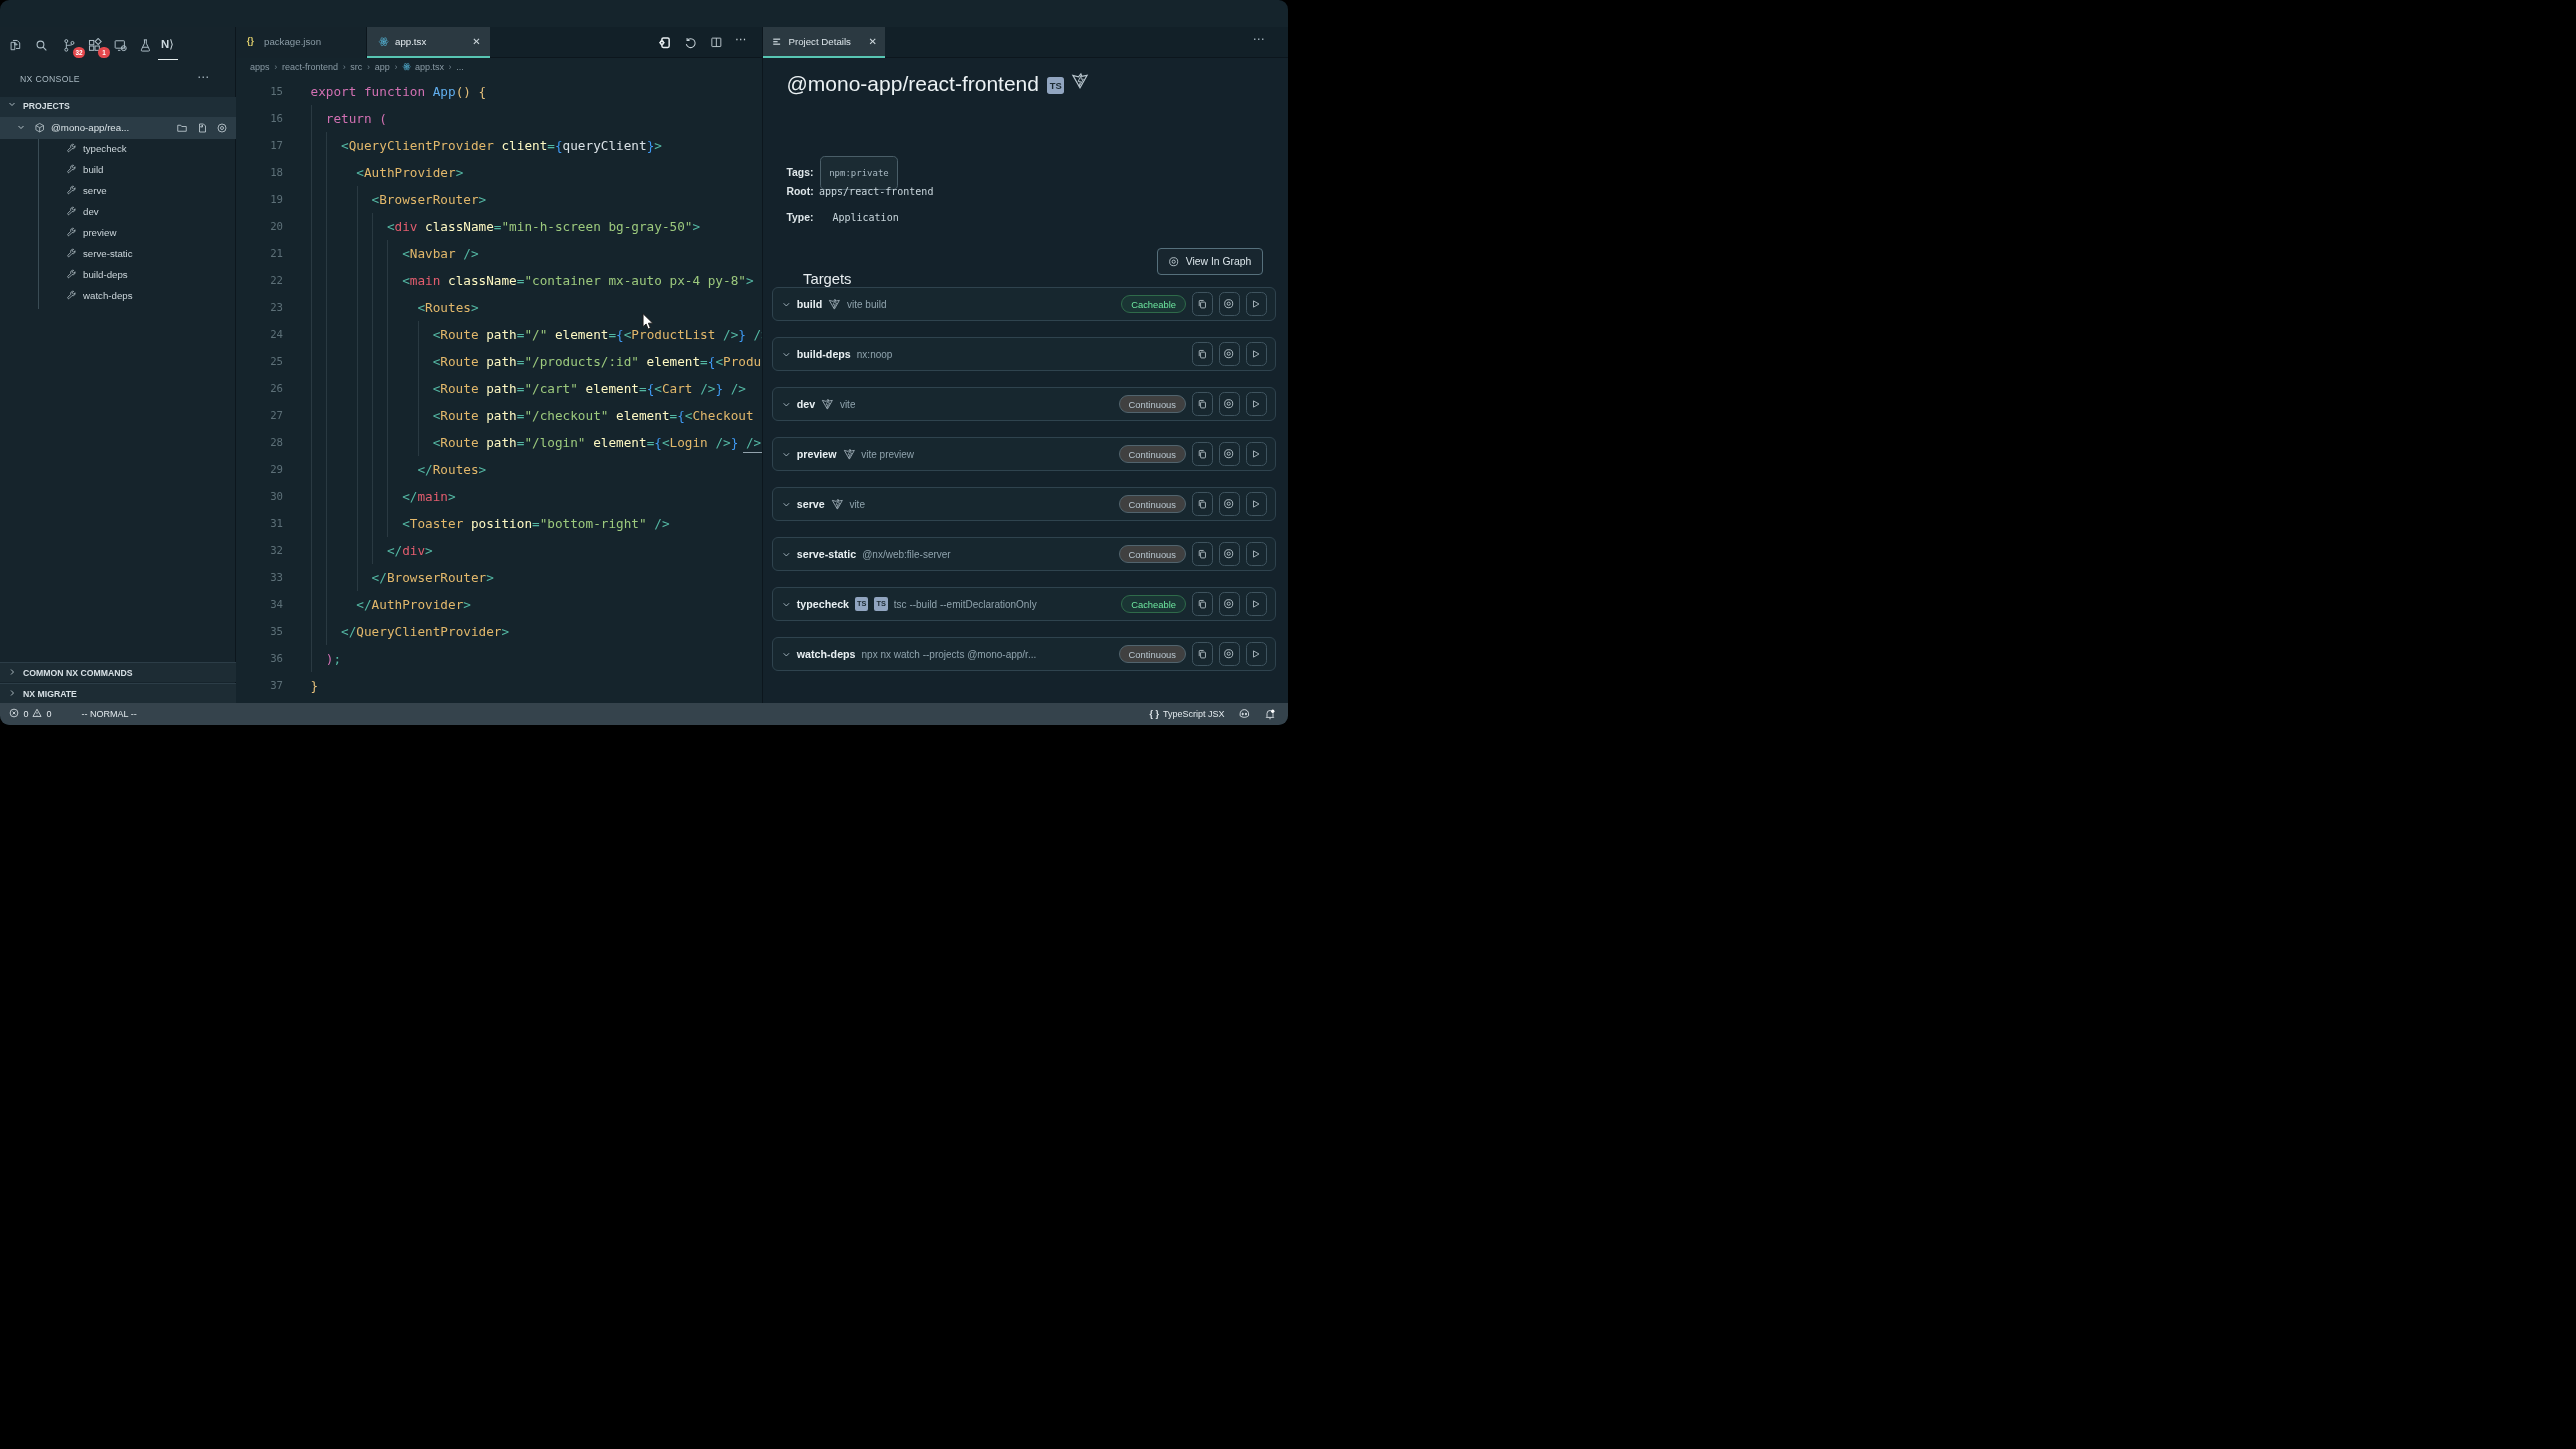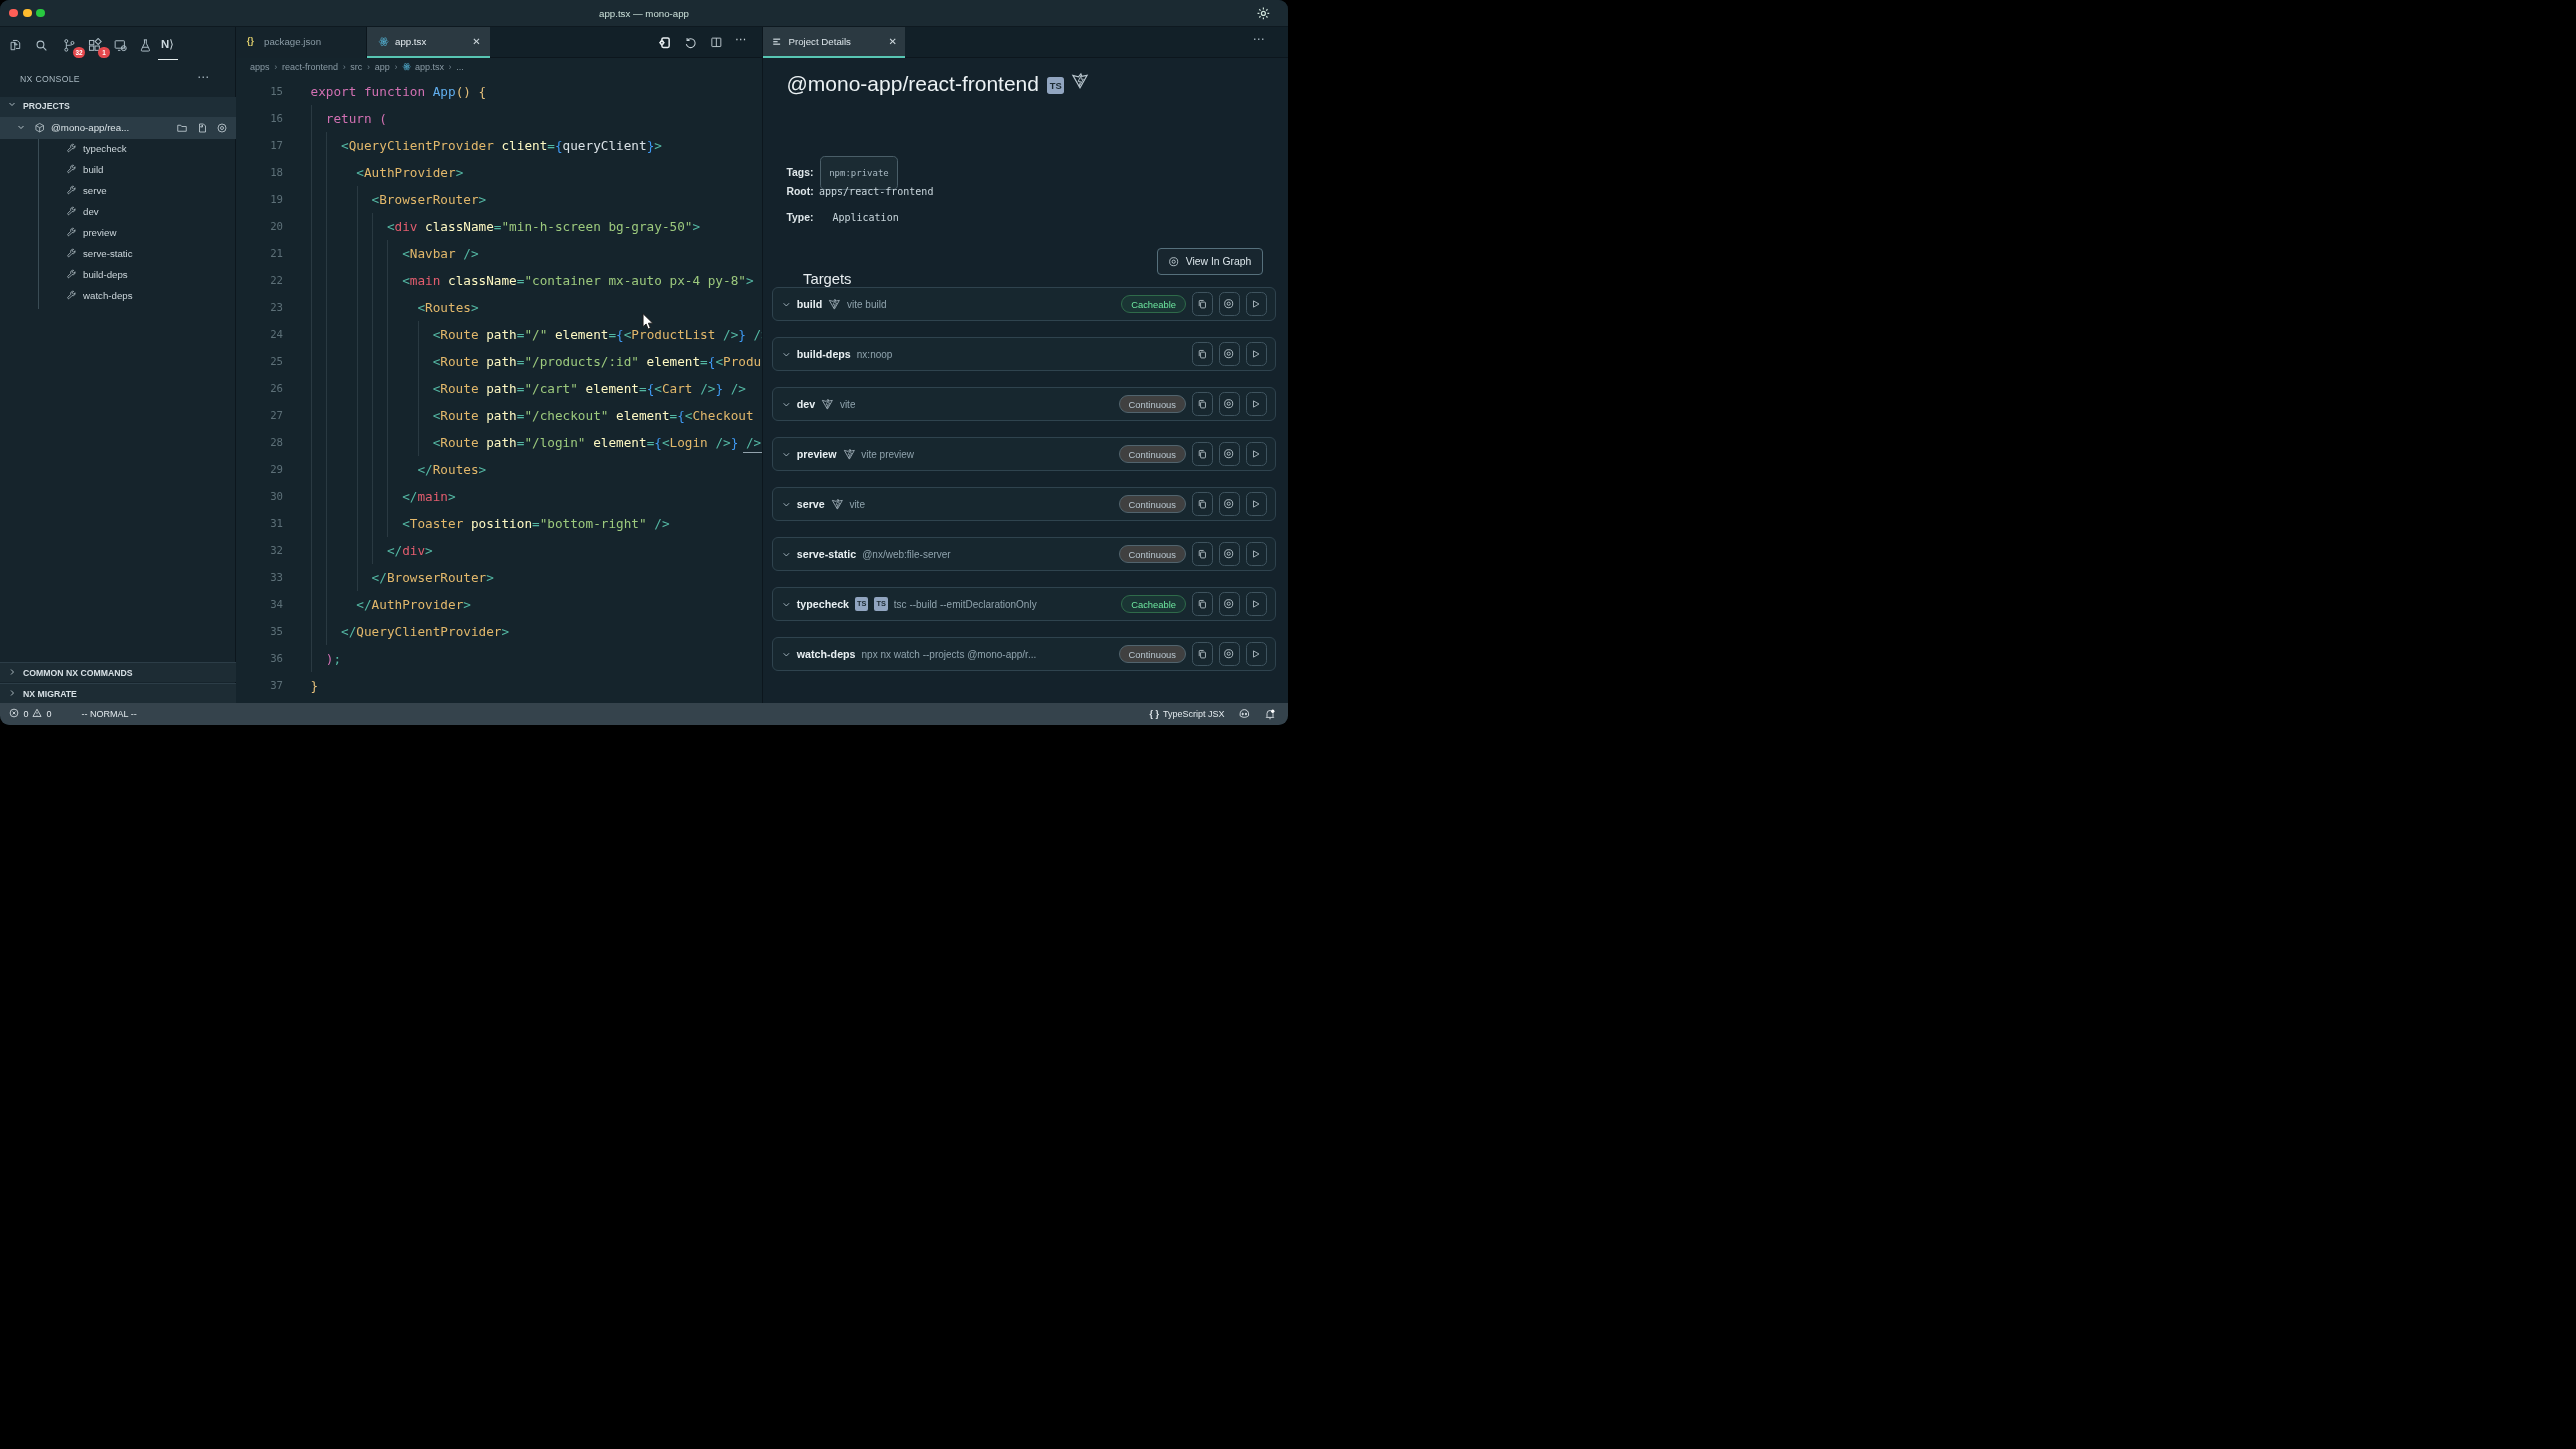--- a/index.html
+++ b/index.html
@@ -70,21 +70,21 @@
   .cl.current .lc{background:rgba(210,230,240,0.07);}
   .cl.current .ln{color:#9fb2ba;}
   .indent{display:inline-block;height:100%;vertical-align:top;background:repeating-linear-gradient(to right,rgba(150,170,180,0.16) 0 0.7px,transparent 0.7px 2ch);}
   .tk-kw{color:#d170b2;} .tk-fn{color:#61afef;} .tk-yb{color:#e5c07b;}
   .tk-comp{color:#e2b86b;} .tk-tag{color:#e25d6e;} .tk-attr{color:#fef9c3;}
   .tk-str{color:#9cc97d;} .tk-pn{color:#54b8a4;} .tk-br{color:#3f9bf5;} .tk-fg{color:#d9e1e6;}
   #scroll-deco{position:absolute;left:507px;top:425px;width:19px;height:1.3px;background:#93a3ad;}
   #mouse-cursor{position:absolute;left:405px;top:286px;z-index:40;}
   
   #ptabbar{position:absolute;left:0;top:0;width:526px;height:31px;background:#122028;border-bottom:0.7px solid #0c161d;}
-  #ptab{position:absolute;left:0;top:0;width:142px;height:31px;background:#2b3941;color:#dbe4e9;font-size:9.7px;}
+  #ptab{position:absolute;left:0;top:0;width:122px;height:31px;background:#2b3941;color:#dbe4e9;font-size:9.7px;}
   #ptab::after{content:"";position:absolute;left:0;bottom:0;width:100%;height:1.7px;background:#58c6b3;}
   #ptab .picon{position:absolute;left:9.4px;top:10px;color:#c6d1d7;}
   #ptab .pname{position:absolute;left:25.5px;top:9.4px;}
   #ptab .pclose{position:absolute;right:8px;top:8.7px;color:#cfd9de;font-size:10px;}
   #ptab-more{position:absolute;right:23px;top:5.4px;color:#a9b9c2;font-size:12px;letter-spacing:1.3px;}
   #pbody{position:absolute;left:0;top:31px;width:526px;height:645px;}
   #proj-title{position:absolute;left:23.5px;top:13.4px;font-size:21px;color:#ecf2f4;white-space:nowrap;}
   #proj-title .ts-badge{display:inline-block;vertical-align:2px;margin-left:8px;}
   #proj-title .vite-ic{display:inline-block;vertical-align:0.7px;margin-left:6.7px;color:#b9c6ce;}
   .ts-badge{width:17.4px;height:17.4px;background:#91a5c0;border-radius:2.7px;color:#1b2a32;font-weight:700;font-size:9.4px;text-align:center;line-height:18px;display:inline-block;font-family:"Liberation Sans",sans-serif;}
@@ -117,32 +117,20 @@
   #sb-left{position:absolute;left:9.4px;top:0;height:21.5px;display:flex;align-items:center;gap:4.7px;}
   #sb-mode{margin-left:25.5px;}
   #sb-right{position:absolute;right:12px;top:0;height:21.5px;display:flex;align-items:center;gap:13.4px;}
   .sb-item{display:flex;align-items:center;gap:4px;}
 </style>
 </head>
 <body>
 
 <div id="window">
 
-  <div id="titlebar">
-    <div class="tl" id="tl-close"></div>
-    <div class="tl" id="tl-min"></div>
-    <div class="tl" id="tl-max"></div>
-    <div id="window-title">app.tsx — mono-app</div>
-    <span id="titlebar-gear">
-      <svg width="14.8" height="14.8" viewBox="0 0 24 24" fill="none" stroke="currentColor" stroke-width="2">
-          <circle cx="12" cy="12" r="3.2"></circle>
-          <path d="M12 2.5v3M12 18.5v3M2.5 12h3M18.5 12h3M5.3 5.3l2.1 2.1M16.6 16.6l2.1 2.1M5.3 18.7l2.1-2.1M16.6 7.4l2.1-2.1"></path>
-        </svg>
-    </span>
-  </div>
 
   <div id="main">
 
     <div id="sidebar">
       <div id="activity-row">
         <span class="act" style="left:8px">
             <svg width="14.8" height="14.8" viewBox="0 0 24 24" fill="none" stroke="currentColor" stroke-width="1.6">
               <path d="M8 4h7l4 4v9h-6"></path>
               <path d="M5 8h6l0 0v12H5z M11 8l4 4h-4z" transform="translate(0,-1)"></path>
             </svg>

